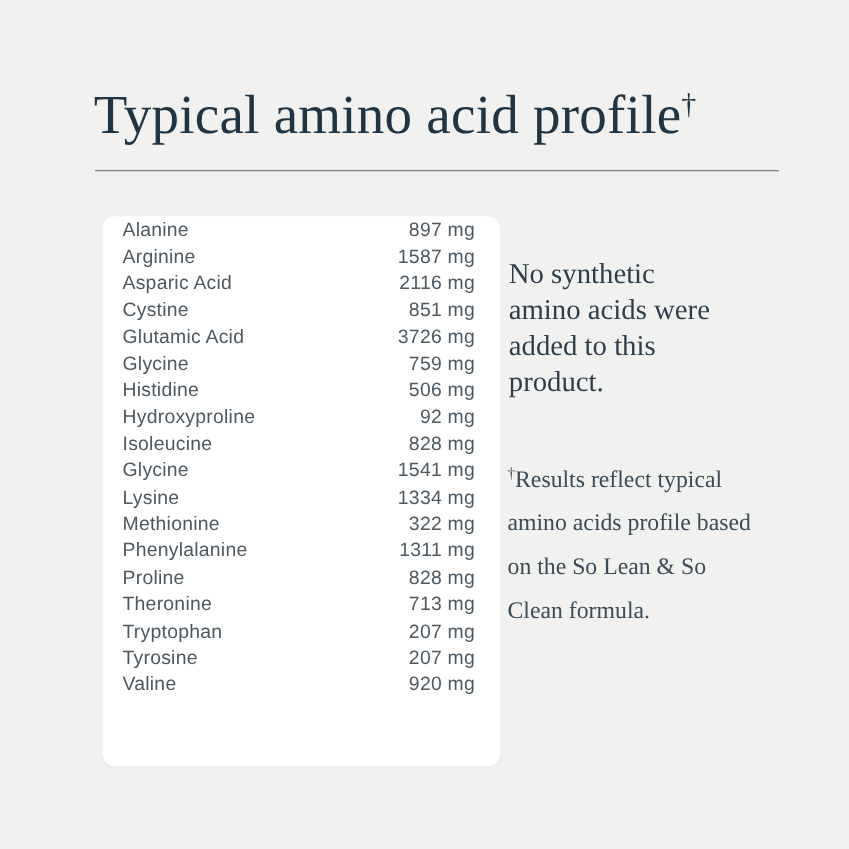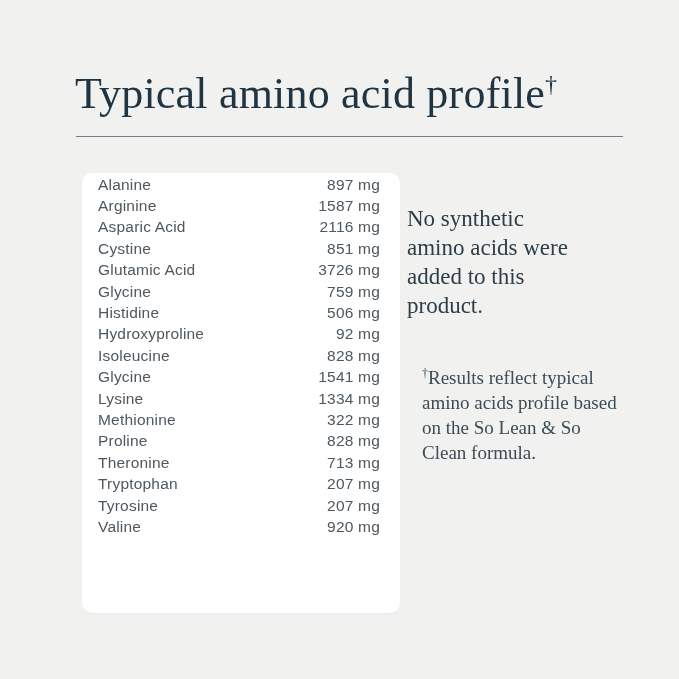--- a/index.html
+++ b/index.html
@@ -82,23 +82,23 @@
     width: 220px;
   }
   .lead {
     margin: 1px;
     font-size: 23px;
     line-height: 29px;
     color: var(--lead-text, #2d3d49);
     white-space: pre;
   }
   .footnote {
-    margin: 16px;
+    margin: 0;
     font-size: 19px;
-    line-height: 25px;
+    line-height: 35px;
     color: var(--note-text, #3c4b55);
   }
   .footnote-1 { margin-top: 41px; }
   .footnote-2 { margin-top: 24px; }
   .footnote .note-text { white-space: pre; }
   .footnote .dagger {
     font-size: 12px;
     vertical-align: super;
   }
 </style>
@@ -155,20 +155,24 @@
         </div>
         <div class="row">
           <span class="acid-name">Lysine</span>
           <span class="acid-value">1334 mg</span>
         </div>
         <div class="row">
           <span class="acid-name">Methionine</span>
           <span class="acid-value">322 mg</span>
         </div>
         <div class="row">
+          <span class="acid-name">Phenylalanine</span>
+          <span class="acid-value">1311 mg</span>
+        </div>
+        <div class="row">
           <span class="acid-name">Proline</span>
           <span class="acid-value">828 mg</span>
         </div>
         <div class="row">
           <span class="acid-name">Theronine</span>
           <span class="acid-value">713 mg</span>
         </div>
         <div class="row">
           <span class="acid-name">Tryptophan</span>
           <span class="acid-value">207 mg</span>

